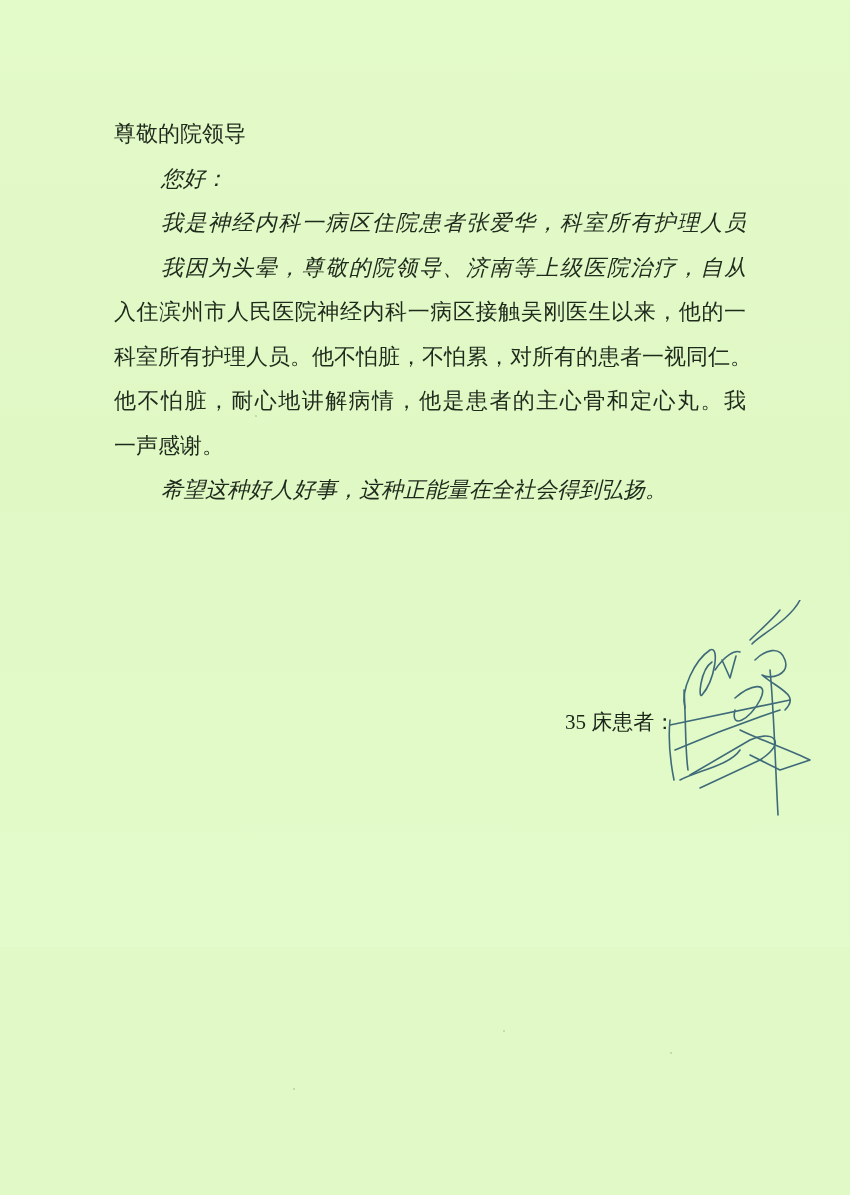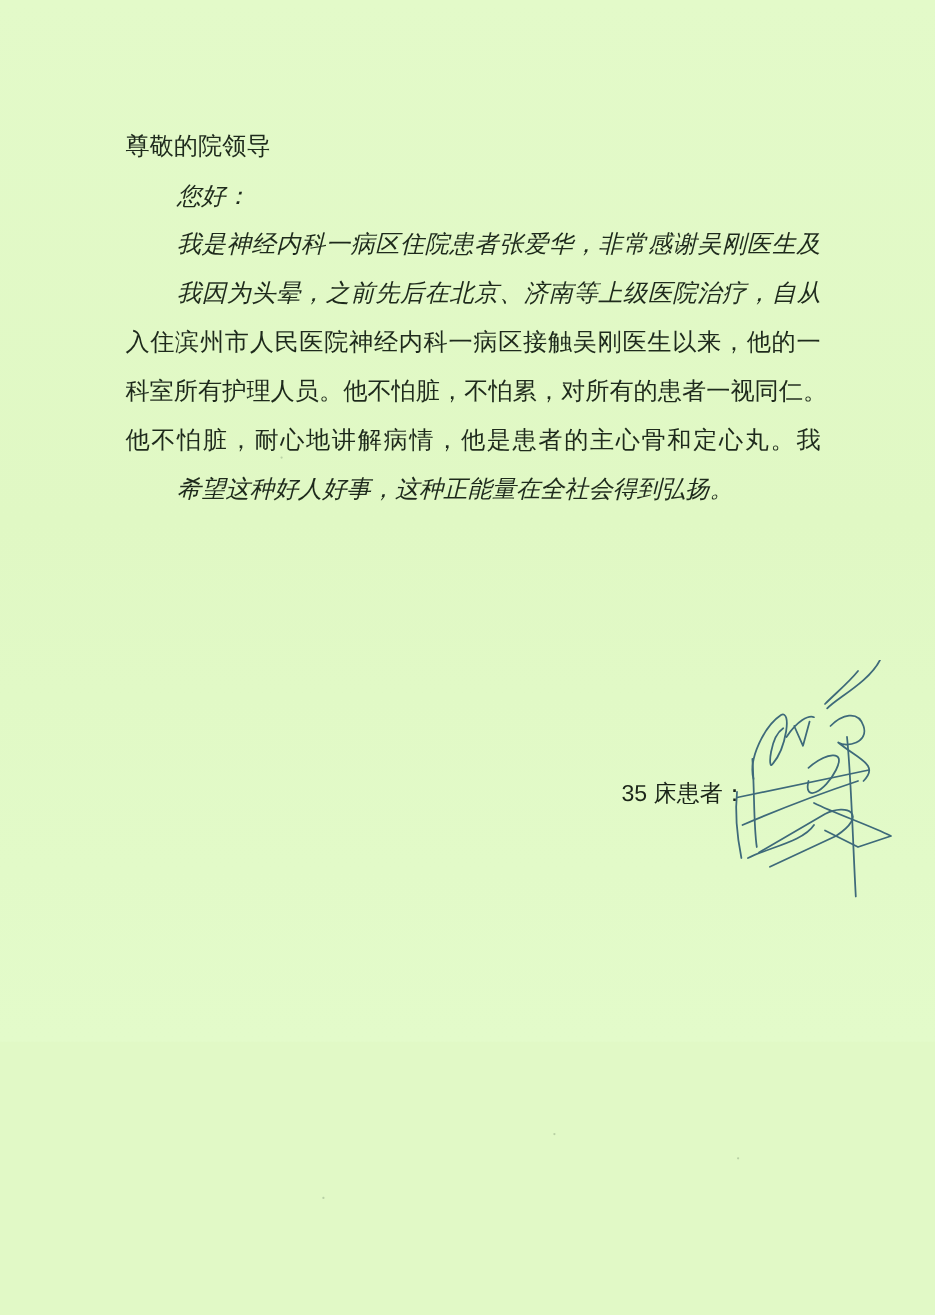--- a/index.html
+++ b/index.html
@@ -16,43 +16,44 @@
     }
     .letter {
       position: absolute; left: 114px; top: 112px; width: 632px;
       font-size: 22px; line-height: 44.5px;
     }
     .line { white-space: nowrap; height: 44.5px; }
     .indent { padding-left: 47px; font-style: italic; }
     .justify { text-align: justify; text-align-last: justify; }
     .sig-block {
       position: absolute; left: 565px; top: 700px;
-      font-family: Liberation Sans, sans-serif;
+      font-family: Liberation Serif, serif;
       font-size: 21px; line-height: 44px; color: #1a2418;
     }
     .signature {
       position: absolute; left: 640px; top: 600px; width: 180px; height: 230px;
     }
     .speck { position: absolute; width: 2px; height: 2px; border-radius: 50%; background: #8fa884; opacity: .5; }
   </style>
 </head>
 <body>
 
 <div class="page">
 
   <div class="letter">
     <div class="line">尊敬的院领导</div>
     <div class="line indent">您好：</div>
 
-    <div class="line indent justify">我是神经内科一病区住院患者张爱华，非常感谢吴刚医生及</div>
+    <div class="line indent justify">我是神经内科一病区住院患者张爱华，科室所有护理人员</div>
 
-    <div class="line indent justify">我因为头晕，之前先后在北京、济南等上级医院治疗，自从</div>
+    <div class="line indent justify">我因为头晕，尊敬的院领导、济南等上级医院治疗，自从</div>
     <div class="line justify">入住滨州市人民医院神经内科一病区接触吴刚医生以来，他的一</div>
     <div class="line justify">科室所有护理人员。他不怕脏，不怕累，对所有的患者一视同仁。</div>
     <div class="line justify">他不怕脏，耐心地讲解病情，他是患者的主心骨和定心丸。我</div>
+    <div class="line">一声感谢。</div>
 
     <div class="line indent">希望这种好人好事，这种正能量在全社会得到弘扬。</div>
   </div>
 
   <div class="sig-block">
     <div>35 床患者：</div>
   </div>
 
   <svg class="signature" viewBox="0 0 180 230" fill="none" stroke="#3e6a7a" stroke-width="1.6" stroke-linecap="round" stroke-linejoin="round">
     <path d="M45 108 C40 90, 55 60, 70 50 C80 45, 75 80, 62 95 C58 100, 60 70, 72 62"></path>

